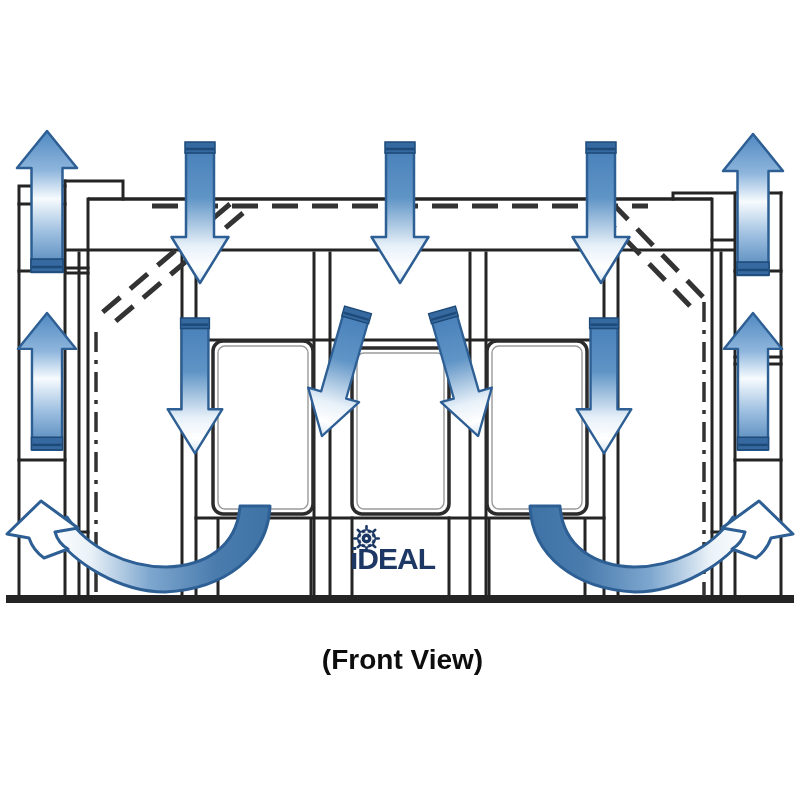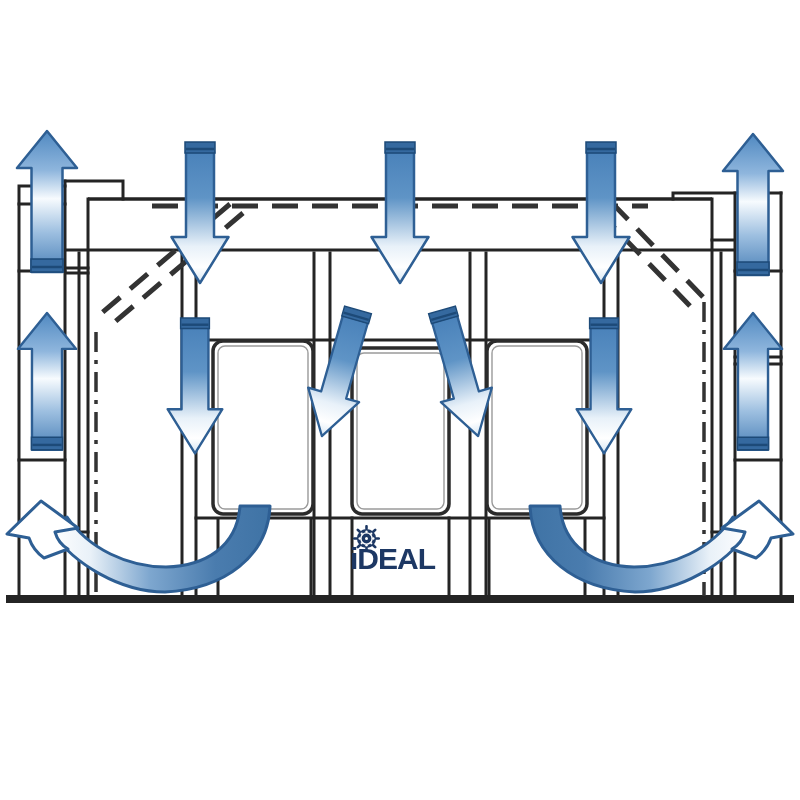--- a/index.html
+++ b/index.html
@@ -185,14 +185,15 @@
           <circle cx="20.3" cy="13.5" r="1.2"></circle>
         <circle cx="8.7" cy="8.7" r="1.1"></circle>
           <circle cx="18.3" cy="8.7" r="1.1"></circle>
         <circle cx="8.7" cy="18.3" r="1.1"></circle>
           <circle cx="18.3" cy="18.3" r="1.1"></circle>
       </g>
     </svg>
     <div class="logo-text">iDEAL</div>
   </div>
 
+  <div class="caption">(Front View)</div>
 
 </div>
 
 </body></html>

